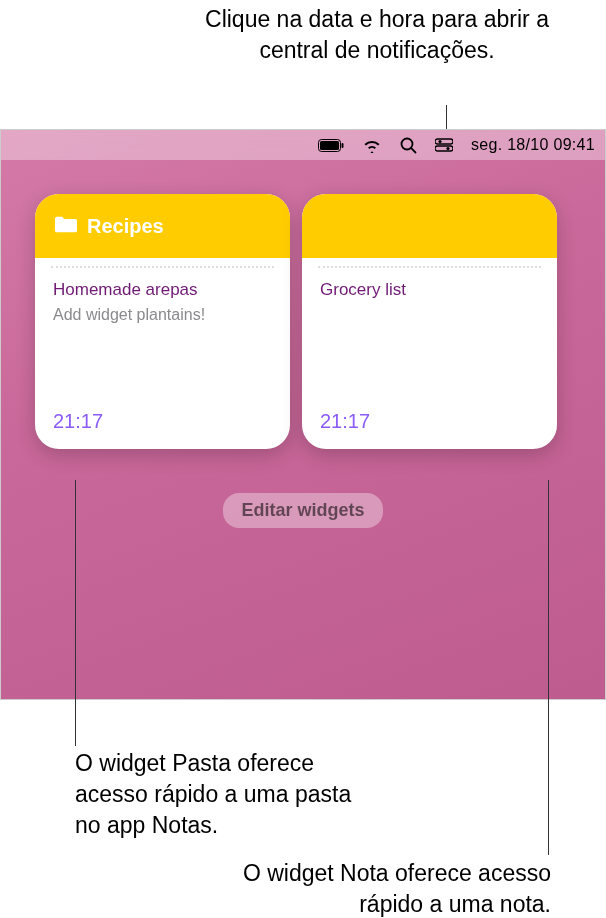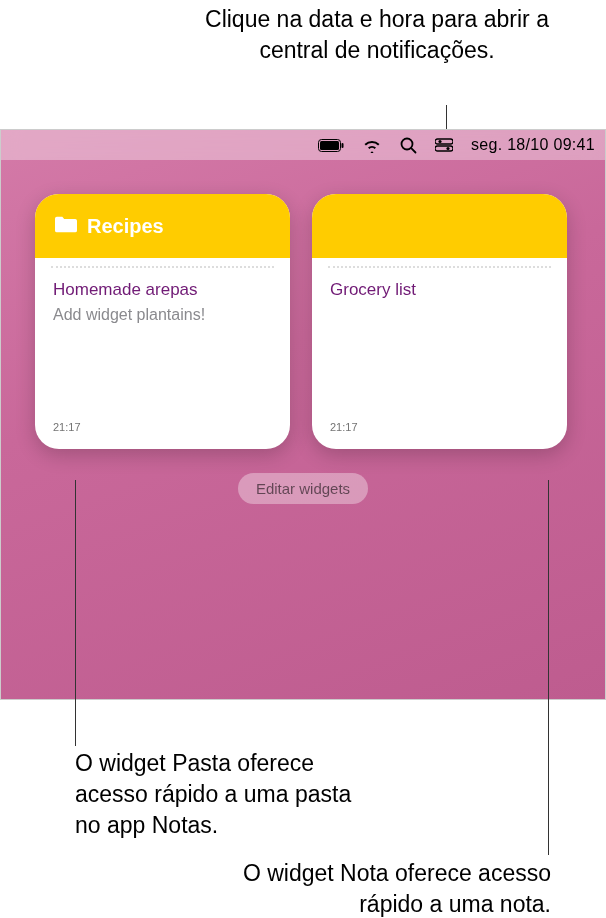--- a/index.html
+++ b/index.html
@@ -56,21 +56,21 @@
       display: flex;
       align-items: center;
       justify-content: center;
     }
     .datetime {
       font-size: 16px;
       letter-spacing: 0.3px;
     }
     .widgets-row {
       display: flex;
-      gap: 22px;
+      gap: 12px;
       padding: 34px 25px 0 34px;
       border-radius: 29px;
     }
     .widget {
       width: 255px;
       height: 255px;
       background: #fff;
       border-radius: 24px;
       overflow: hidden;
       box-shadow: 0 6px 20px rgba(0,0,0,0.2);
@@ -115,32 +115,32 @@
     }
     .note-preview {
       font-size: 16px;
       color: #8a8a8e;
       line-height: 1.35;
     }
     .widget-time {
       position: absolute;
       left: 18px;
       bottom: 16px;
-      font-size: 11px;
-      color: #737373;
+      font-size: 20px;
+      color: #8b5cf6;
     }
     .edit-widgets-btn {
-      margin: 24px auto 0 auto;
+      margin: 44px auto 0 auto;
       display: block;
       background: rgba(255,255,255,0.35);
       border: none;
       border-radius: 16px;
       padding: 7px 18px;
-      font-size: 15px;
-      font-weight: 400;
+      font-size: 18px;
+      font-weight: 700;
       color: rgba(0,0,0,0.55);
       cursor: pointer;
     }
     .callout-line-left {
       position: absolute;
       left: 75px;
       top: 480px;
       width: 1px;
       height: 266px;
       background: #333;

